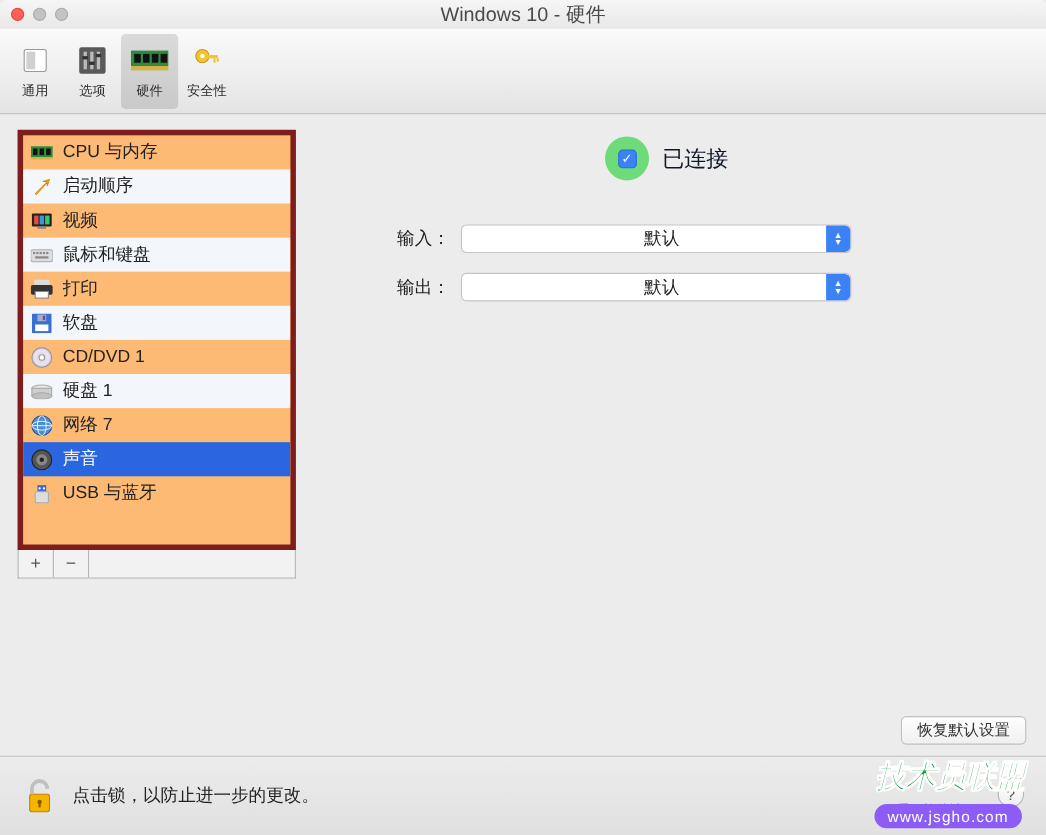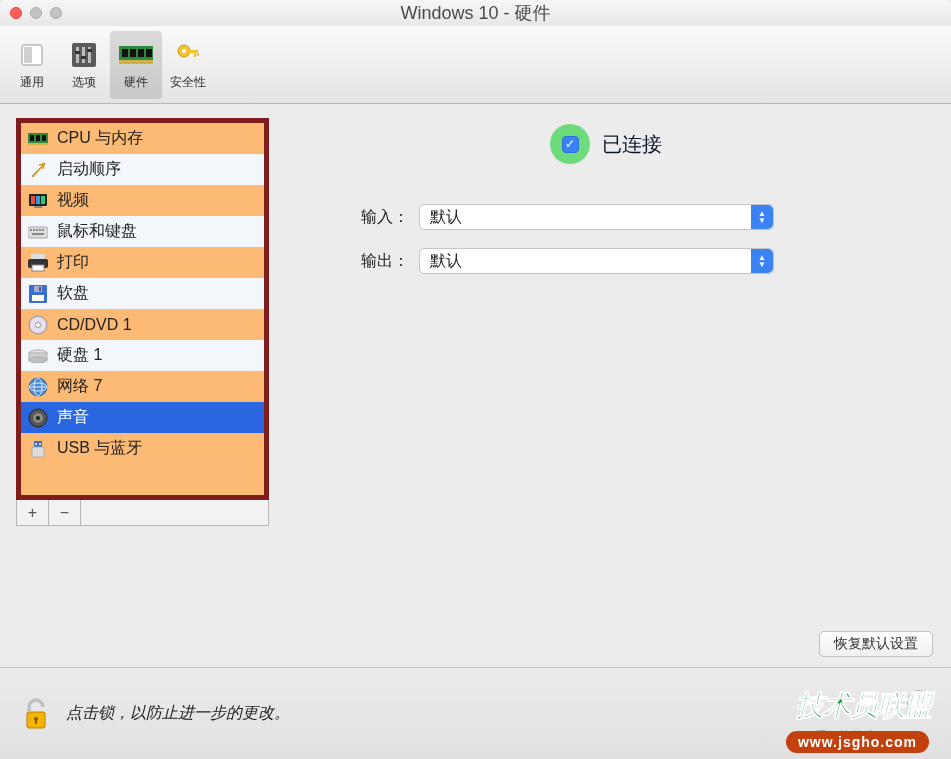--- a/index.html
+++ b/index.html
@@ -83,57 +83,57 @@
     width:17px; height:17px; border-radius:4px; border:1px solid #2a6fd8; background:#3b82f6;
     display:flex; align-items:center; justify-content:center; color:#fff; font-size:12px;
   }
   .ctext { font-size:20px; color:#0f172a; margin-left:12px; }
   .form { margin-top: 40px; display:flex; flex-direction:column; gap:18px; padding-left: 70px;}
   .frow { display:flex; align-items:center; gap:10px; }
   .flabel { width: 70px; text-align:right; font-size:16px; color:#222; }
   .select {
     width: 355px; height: 26px; background:#fff; border:1px solid #c4c4c4;
     border-radius:5px; display:flex; align-items:center; padding:0 0 0 10px;
-    font-size:16px; color:#222; position:relative;
+    font-size:16px; color:#222; position:relative;justify-content:center;
   }
   .select .caret {
     position:absolute; right:0; top:0; width:22px; height:100%;
     background:#3b82f6; border-radius:0 5px 5px 0;
     display:flex; flex-direction:column; align-items:center; justify-content:center;
     color:#fff; font-size:8px; line-height:7px;
   }
   .restore {
     position:absolute; right:18px; bottom:10px; height:26px; padding:0 14px;
     background:linear-gradient(#fefefe,#f0f0f0); border:1px solid #c0c0c0;
     border-radius:5px; font-size:14px; color:#333;
     display:flex; align-items:center;
   }
   .footer {
-    height:92px; background:linear-gradient(#ececec,#e0e0e0);
+    height:72px; background:linear-gradient(#ececec,#e0e0e0);
     border-top:1px solid #c4c4c4; display:flex; align-items:center;
-    padding: 0 18px; position:relative;font-style:italic;
+    padding: 0 18px; position:relative;
   }
   .lockicon { width:36px; height:36px; margin-right:12px; }
   .foot-text { font-size:16px; color:#222; }
   .helpbtn {
     position:absolute; right:20px; top:22px; width:24px; height:24px; border-radius:50%;
     border:1px solid #b6b6b6; background:linear-gradient(#fff,#eee);
     display:flex; align-items:center; justify-content:center; color:#555; font-size:14px;
   }
   .watermark-logo {
     position:absolute; right:20px; bottom:34px; font-size:28px; font-weight:400;
     color:#0a9a3a; -webkit-text-stroke:1.5px #fff; font-style:italic; letter-spacing:-1px;
     text-shadow:1px 1px 0 #fff, -1px -1px 0 #fff, 1px -1px 0 #fff, -1px 1px 0 #fff;
   }
   .watermark-sub {
     position:absolute; right:50px; bottom:14px; font-size:12px; color:#888;
   }
   .watermark-url {
-    position:absolute; right:22px; bottom:6px; background:#c2410c; color:#fff;
-    font-size:14px; font-weight:bold; padding:3px 12px; border-radius:12px;
+    position:absolute; right:22px; bottom:6px; background:#8b5cf6; color:#fff;
+    font-size:14px; font-weight:normal; padding:3px 12px; border-radius:12px;
     letter-spacing:1px;
   }
   svg { display:block; }
 </style>
 </head>
 <body>
 
 <div class="window">
 
   <div class="titlebar">

